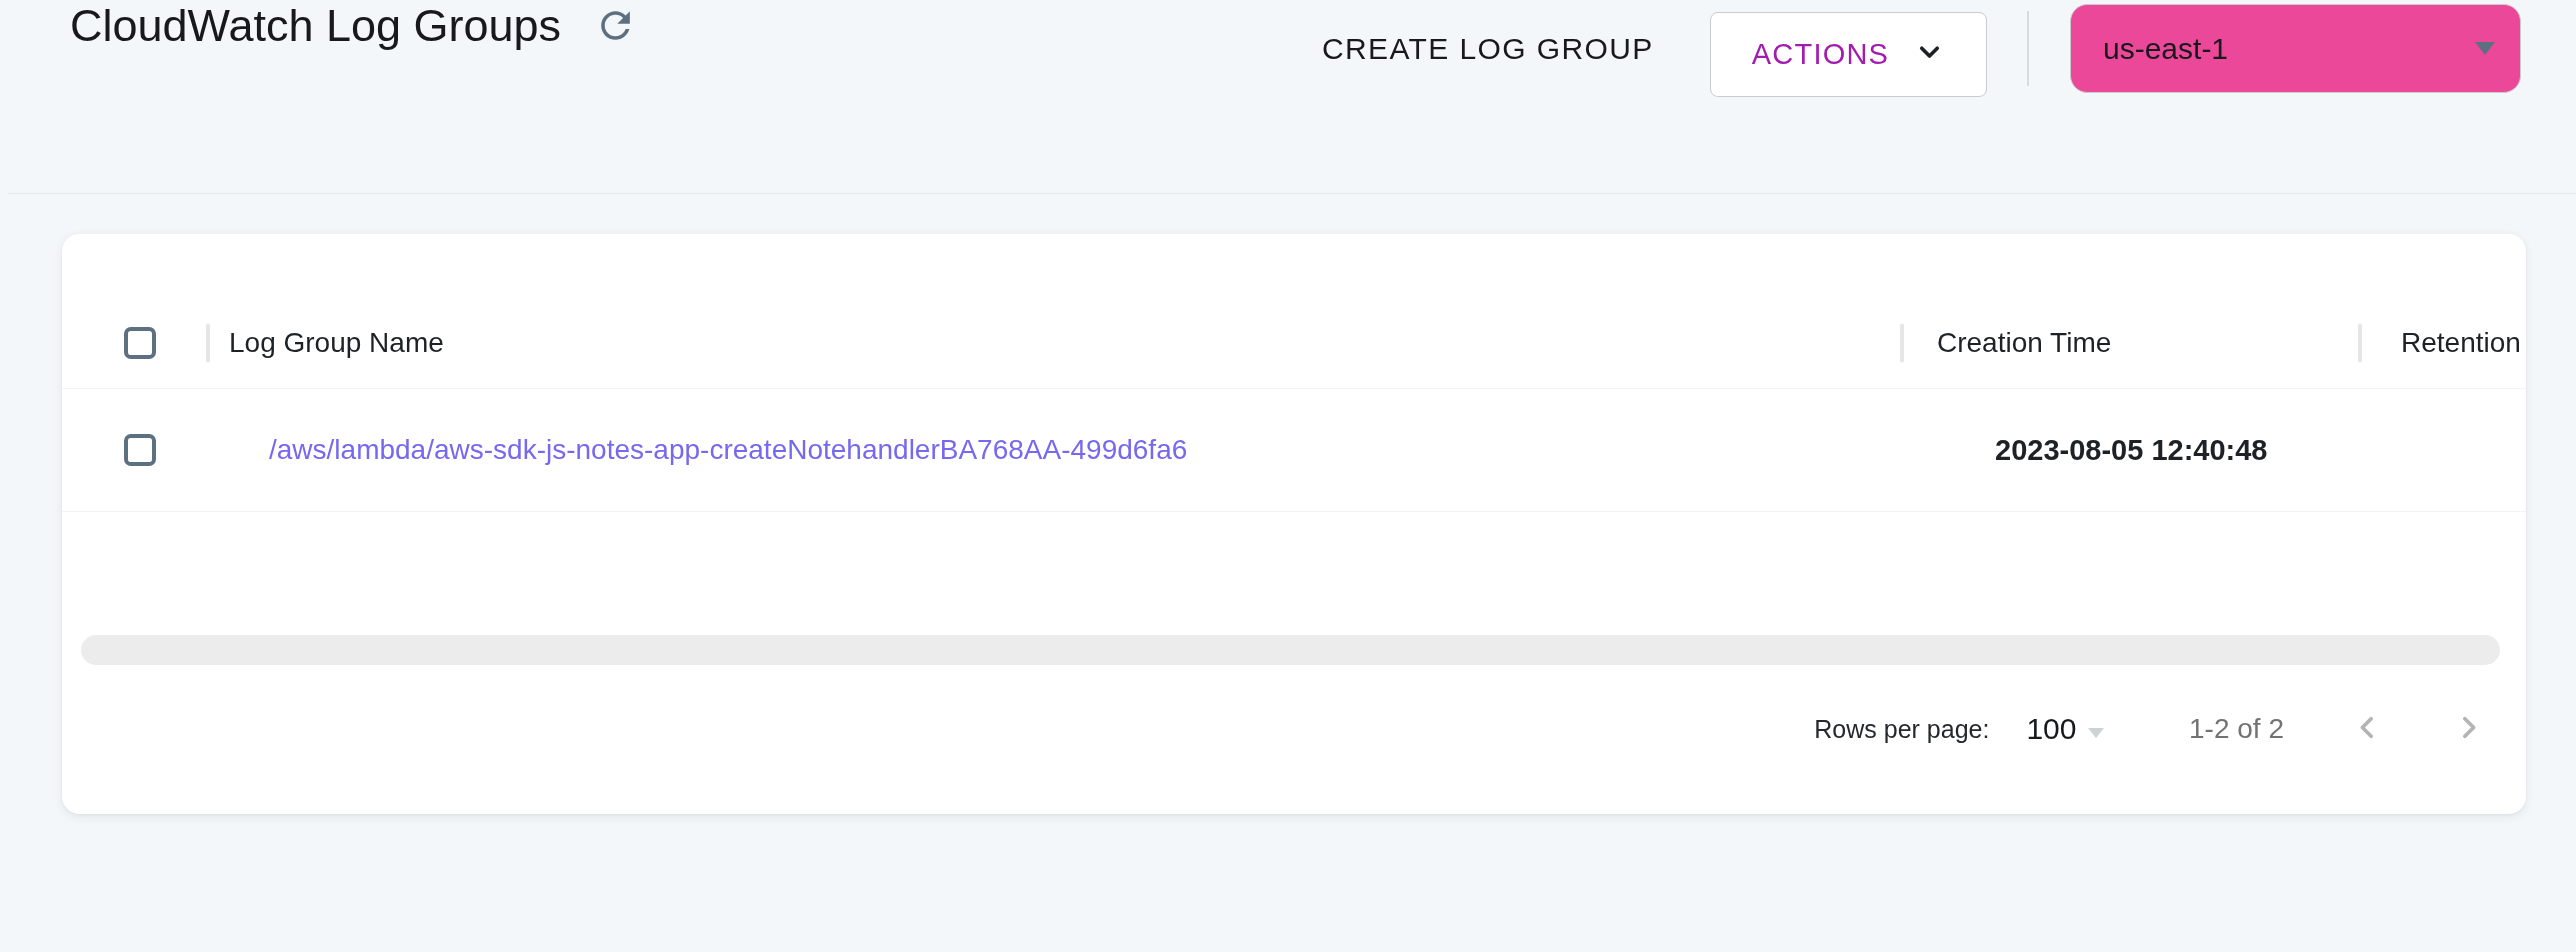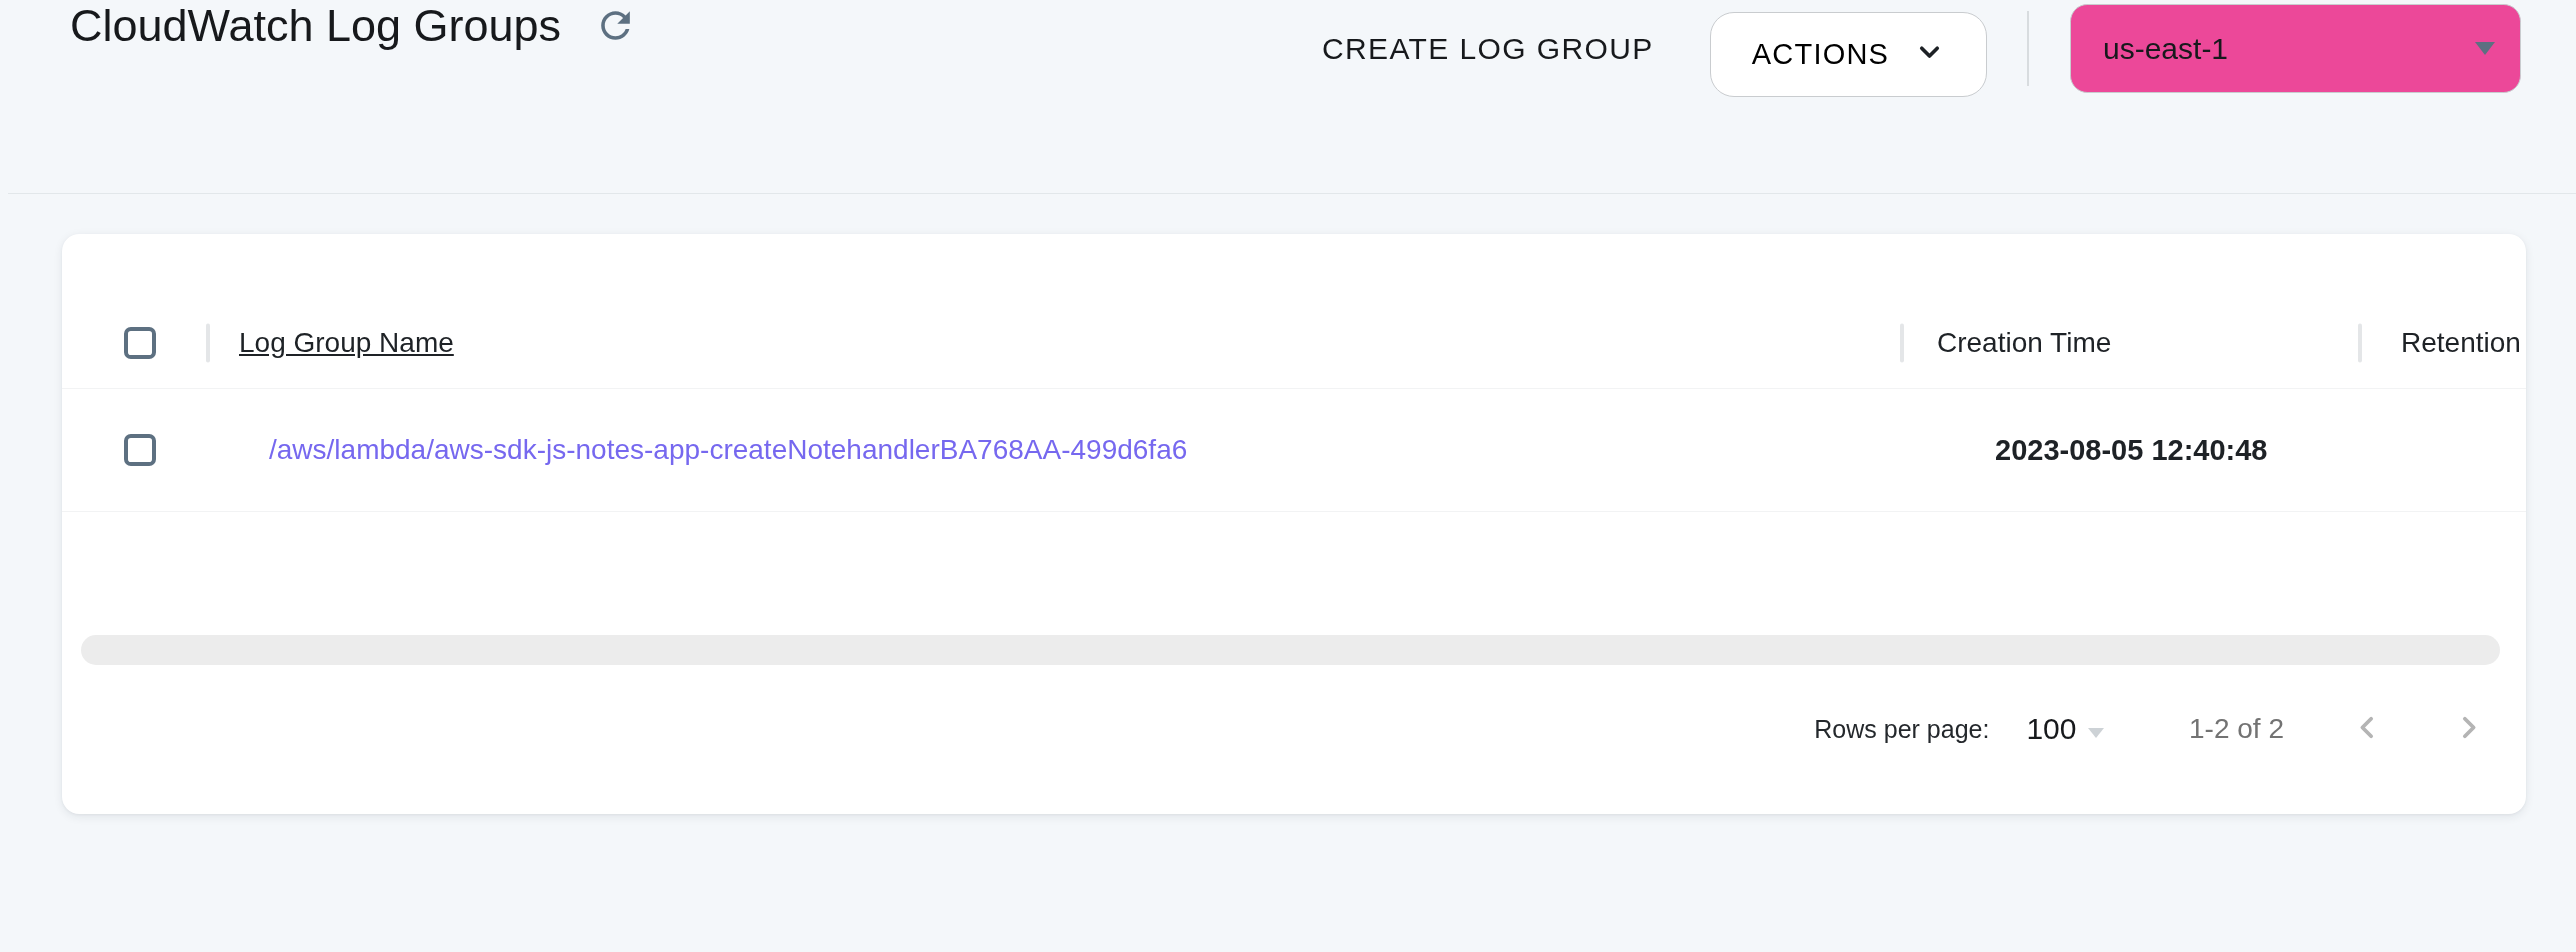--- a/index.html
+++ b/index.html
@@ -27,23 +27,23 @@
     display:flex; align-items:center; justify-content:center;
   }
   .topbar-right { margin-left:auto; display:flex; align-items:center; }
   .create-btn {
     background:none; border:none; cursor:pointer;
     font-family:inherit; font-size:30px; font-weight:500;
     letter-spacing:1.4px; color:#17191c; margin-right:56px; white-space:nowrap;
   }
   .actions-btn {
     height:85px; padding:0 41px;
-    background:#ffffff; border:1.9px solid #c9cccf; border-radius:24px;
+    background:#ffffff; border:1.9px solid #c9cccf; border-radius:8px;
     font-family:inherit; font-size:29px; font-weight:500; letter-spacing:1.2px;
-    color:#000000; cursor:pointer;
+    color:#a21caf; cursor:pointer;
     display:flex; align-items:center; gap:25px; white-space:nowrap;margin-top:12px;
   }
   .top-divider { width:1.9px; height:75px; background:#d8dcdf; margin:0 41px 0 40px; }
   .region-select {
     width:451px; height:89px;
     background:#ec4899; border:1.9px solid #c9cccf; border-radius:17.4px;
     display:flex; align-items:center; padding:0 25px 0 32px;
     font-size:30px; color:#17191c; cursor:pointer;
   }
   .region-arrow {
@@ -62,21 +62,21 @@
   .grid-row {
     display:grid; grid-template-columns:144px 1694px 458px 309px;
     align-items:center;
   }
   .thead { height:91px; margin-top:64px; border-bottom:1.9px solid #f2f3f4; }
   .th { position:relative; font-size:28px; font-weight:500; color:#1e2226; white-space:nowrap; cursor:pointer; }
   .th::before {
     content:""; position:absolute; left:0; top:50%; transform:translateY(-50%);
     width:3.9px; height:39px; background:#e4e6e8; border-radius:1.9px;
   }
-  .th-name { padding-left:33px;text-decoration:underline; }
+  .th-name { padding-left:23px; }
   .th-time { padding-left:37px; }
   .th-retention { padding-left:43px; }
   .cell-check { padding-left:62px; }
   .checkbox {
     width:32px; height:32px; border:4.8px solid #5d7081; border-radius:6.8px;
     background:#ffffff; cursor:pointer;
   }
   .trow { height:123px;gap:36px; }
   .trow.with-border { border-bottom:1.9px solid #f2f3f4; }
   .cell-name { padding-left:27px; white-space:nowrap; overflow:hidden; }

